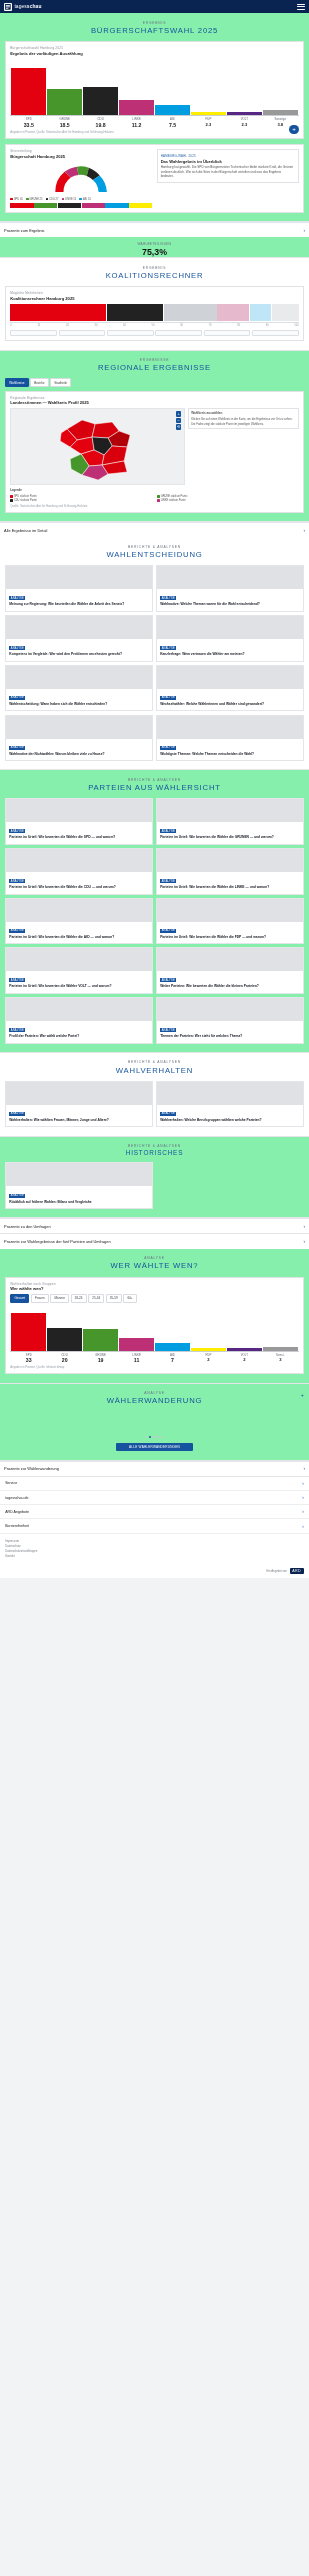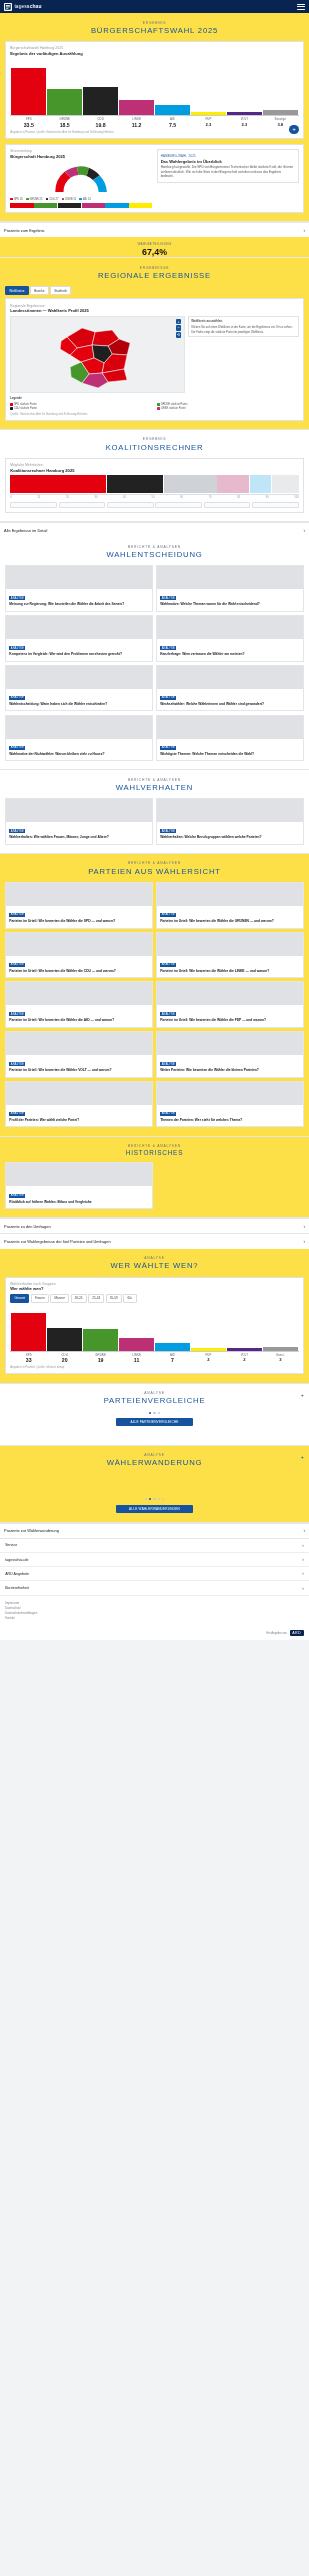--- a/index.html
+++ b/index.html
@@ -33,21 +33,21 @@
   .burger { width: 8.2px; display: flex; flex-direction: column; gap: 1.5px; }
   .burger i { display: block; height: 0.8px; background: #fff; border-radius: 0.5px; }
 
   
   .card {
     background: #fff;
     margin: 0;
     padding: 7.2px 5.2px 8.2px;
     border-bottom: 0.5px solid #e3e5e8;
   }
-  .card.grey { background: #fde047; }
+  .card.grey { background: #86efac; }
   .eyebrow {
     text-align: center;
     font-size: 3.3px;
     letter-spacing: 0.8px;
     color: #6b7280;
     text-transform: uppercase;
     margin-bottom: 1.5px;
   }
   .sect-title {
     text-align: center;
@@ -324,21 +324,59 @@
     </div>
   </div>
 
   <div class="linkrow">
     <span>Prozente zum Ergebnis</span>
     <span class="chev">›</span>
   </div>
 
   <div class="card grey turnout">
     <div class="turnout-label">WAHLBETEILIGUNG</div>
-    <div class="turnout-val">67,4%</div>
+    <div class="turnout-val">75,3%</div>
+  </div>
+
+  <div class="card">
+    <div class="eyebrow">ERGEBNIS</div>
+    <h2 class="sect-title">KOALITIONSRECHNER</h2>
+    <div class="panel">
+      <div class="panel-kicker">Mögliche Mehrheiten</div>
+      <div class="panel-title">Koalitionsrechner Hamburg 2025</div>
+      <div class="coal-bar">
+        <i style="width:33.5%;background:#e3000f"></i>
+        <i style="width:19.8%;background:#222222"></i>
+        <i style="width:18.5%;background:#cfd2d6"></i>
+        <i style="width:11.2%;background:#e7b9cd"></i>
+        <i style="width:7.5%;background:#bfe6f6"></i>
+        <i style="width:9.5%;background:#e9eaec"></i>
+      </div>
+      <div class="coal-scale">
+        <span>0</span>
+          <span>10</span>
+          <span>20</span>
+        <span>30</span>
+          <span>40</span>
+          <span>50</span>
+        <span>60</span>
+          <span>70</span>
+          <span>80</span>
+        <span>90</span>
+          <span>100</span>
+      </div>
+      <div class="coal-pills">
+        <span></span>
+        <span></span>
+        <span></span>
+        <span></span>
+        <span></span>
+        <span></span>
+      </div>
+    </div>
   </div>
 
   <div class="card grey">
     <div class="eyebrow">ERGEBNISSE</div>
     <h2 class="sect-title">REGIONALE ERGEBNISSE</h2>
 
     <div class="tabs">
       <div class="tab active">Wahlkreise</div>
       <div class="tab">Bezirke</div>
       <div class="tab">Stadtteile</div>
@@ -394,58 +432,20 @@
           </div>
         <div class="legend-item">
             <i class="legend-swatch" style="background:#be3075"></i>
             <span>LINKE stärkste Partei</span>
           </div>
       </div>
       <div class="chart-note">Quelle: Statistisches Amt für Hamburg und Schleswig-Holstein</div>
     </div>
   </div>
 
-  <div class="card">
-    <div class="eyebrow">ERGEBNIS</div>
-    <h2 class="sect-title">KOALITIONSRECHNER</h2>
-    <div class="panel">
-      <div class="panel-kicker">Mögliche Mehrheiten</div>
-      <div class="panel-title">Koalitionsrechner Hamburg 2025</div>
-      <div class="coal-bar">
-        <i style="width:33.5%;background:#e3000f"></i>
-        <i style="width:19.8%;background:#222222"></i>
-        <i style="width:18.5%;background:#cfd2d6"></i>
-        <i style="width:11.2%;background:#e7b9cd"></i>
-        <i style="width:7.5%;background:#bfe6f6"></i>
-        <i style="width:9.5%;background:#e9eaec"></i>
-      </div>
-      <div class="coal-scale">
-        <span>0</span>
-          <span>10</span>
-          <span>20</span>
-        <span>30</span>
-          <span>40</span>
-          <span>50</span>
-        <span>60</span>
-          <span>70</span>
-          <span>80</span>
-        <span>90</span>
-          <span>100</span>
-      </div>
-      <div class="coal-pills">
-        <span></span>
-        <span></span>
-        <span></span>
-        <span></span>
-        <span></span>
-        <span></span>
-      </div>
-    </div>
-  </div>
-
   <div class="linkrow">
     <span>Alle Ergebnisse im Detail</span>
     <span class="chev">›</span>
   </div>
 
 
   <div class="card">
     <div class="eyebrow">BERICHTE &amp; ANALYSEN</div>
     <h2 class="sect-title">WAHLENTSCHEIDUNG</h2>
     <div class="tgrid">
@@ -477,78 +477,78 @@
           <div class="thumb"></div>
           <div class="tbody"><span class="tkick">ANALYSE</span><div class="ttitle">Wahlmotive der Nichtwähler: Warum bleiben viele zu Hause?</div></div>
         </div>
       <div class="tcard">
           <div class="thumb"></div>
           <div class="tbody"><span class="tkick">ANALYSE</span><div class="ttitle">Wichtigste Themen: Welche Themen entscheiden die Wahl?</div></div>
         </div>
     </div>
   </div>
 
+  <div class="card grey">
+    <div class="eyebrow">BERICHTE &amp; ANALYSEN</div>
+    <h2 class="sect-title">PARTEIEN AUS WÄHLERSICHT</h2>
+    <div class="tgrid">
+      <div class="tcard">
+          <div class="thumb"></div>
+          <div class="tbody"><span class="tkick">ANALYSE</span><div class="ttitle">Parteien im Urteil: Wie bewerten die Wähler die SPD — und warum?</div></div>
+        </div>
+      <div class="tcard">
+          <div class="thumb"></div>
+          <div class="tbody"><span class="tkick">ANALYSE</span><div class="ttitle">Parteien im Urteil: Wie bewerten die Wähler die GRÜNEN — und warum?</div></div>
+        </div>
+      <div class="tcard">
+          <div class="thumb"></div>
+          <div class="tbody"><span class="tkick">ANALYSE</span><div class="ttitle">Parteien im Urteil: Wie bewerten die Wähler die CDU — und warum?</div></div>
+        </div>
+      <div class="tcard">
+          <div class="thumb"></div>
+          <div class="tbody"><span class="tkick">ANALYSE</span><div class="ttitle">Parteien im Urteil: Wie bewerten die Wähler die LINKE — und warum?</div></div>
+        </div>
+      <div class="tcard">
+          <div class="thumb"></div>
+          <div class="tbody"><span class="tkick">ANALYSE</span><div class="ttitle">Parteien im Urteil: Wie bewerten die Wähler die AfD — und warum?</div></div>
+        </div>
+      <div class="tcard">
+          <div class="thumb"></div>
+          <div class="tbody"><span class="tkick">ANALYSE</span><div class="ttitle">Parteien im Urteil: Wie bewerten die Wähler die FDP — und warum?</div></div>
+        </div>
+      <div class="tcard">
+          <div class="thumb"></div>
+          <div class="tbody"><span class="tkick">ANALYSE</span><div class="ttitle">Parteien im Urteil: Wie bewerten die Wähler VOLT — und warum?</div></div>
+        </div>
+      <div class="tcard">
+          <div class="thumb"></div>
+          <div class="tbody"><span class="tkick">ANALYSE</span><div class="ttitle">Weiter Parteien: Wie bewerten die Wähler die kleinen Parteien?</div></div>
+        </div>
+      <div class="tcard">
+          <div class="thumb"></div>
+          <div class="tbody"><span class="tkick">ANALYSE</span><div class="ttitle">Profil der Parteien: Wer wählt welche Partei?</div></div>
+        </div>
+      <div class="tcard">
+          <div class="thumb"></div>
+          <div class="tbody"><span class="tkick">ANALYSE</span><div class="ttitle">Themen der Parteien: Wer steht für welches Thema?</div></div>
+        </div>
+    </div>
+  </div>
+
   <div class="card">
     <div class="eyebrow">BERICHTE &amp; ANALYSEN</div>
     <h2 class="sect-title">WAHLVERHALTEN</h2>
     <div class="tgrid">
       <div class="tcard">
           <div class="thumb"></div>
           <div class="tbody"><span class="tkick">ANALYSE</span><div class="ttitle">Wahlverhalten: Wie wählten Frauen, Männer, Junge und Ältere?</div></div>
         </div>
       <div class="tcard">
           <div class="thumb"></div>
           <div class="tbody"><span class="tkick">ANALYSE</span><div class="ttitle">Wahlverhalten: Welche Berufsgruppen wählten welche Parteien?</div></div>
-        </div>
-    </div>
-  </div>
-
-  <div class="card grey">
-    <div class="eyebrow">BERICHTE &amp; ANALYSEN</div>
-    <h2 class="sect-title">PARTEIEN AUS WÄHLERSICHT</h2>
-    <div class="tgrid">
-      <div class="tcard">
-          <div class="thumb"></div>
-          <div class="tbody"><span class="tkick">ANALYSE</span><div class="ttitle">Parteien im Urteil: Wie bewerten die Wähler die SPD — und warum?</div></div>
-        </div>
-      <div class="tcard">
-          <div class="thumb"></div>
-          <div class="tbody"><span class="tkick">ANALYSE</span><div class="ttitle">Parteien im Urteil: Wie bewerten die Wähler die GRÜNEN — und warum?</div></div>
-        </div>
-      <div class="tcard">
-          <div class="thumb"></div>
-          <div class="tbody"><span class="tkick">ANALYSE</span><div class="ttitle">Parteien im Urteil: Wie bewerten die Wähler die CDU — und warum?</div></div>
-        </div>
-      <div class="tcard">
-          <div class="thumb"></div>
-          <div class="tbody"><span class="tkick">ANALYSE</span><div class="ttitle">Parteien im Urteil: Wie bewerten die Wähler die LINKE — und warum?</div></div>
-        </div>
-      <div class="tcard">
-          <div class="thumb"></div>
-          <div class="tbody"><span class="tkick">ANALYSE</span><div class="ttitle">Parteien im Urteil: Wie bewerten die Wähler die AfD — und warum?</div></div>
-        </div>
-      <div class="tcard">
-          <div class="thumb"></div>
-          <div class="tbody"><span class="tkick">ANALYSE</span><div class="ttitle">Parteien im Urteil: Wie bewerten die Wähler die FDP — und warum?</div></div>
-        </div>
-      <div class="tcard">
-          <div class="thumb"></div>
-          <div class="tbody"><span class="tkick">ANALYSE</span><div class="ttitle">Parteien im Urteil: Wie bewerten die Wähler VOLT — und warum?</div></div>
-        </div>
-      <div class="tcard">
-          <div class="thumb"></div>
-          <div class="tbody"><span class="tkick">ANALYSE</span><div class="ttitle">Weiter Parteien: Wie bewerten die Wähler die kleinen Parteien?</div></div>
-        </div>
-      <div class="tcard">
-          <div class="thumb"></div>
-          <div class="tbody"><span class="tkick">ANALYSE</span><div class="ttitle">Profil der Parteien: Wer wählt welche Partei?</div></div>
-        </div>
-      <div class="tcard">
-          <div class="thumb"></div>
-          <div class="tbody"><span class="tkick">ANALYSE</span><div class="ttitle">Themen der Parteien: Wer steht für welches Thema?</div></div>
         </div>
     </div>
   </div>
 
   <div class="card grey">
     <div class="eyebrow">BERICHTE &amp; ANALYSEN</div>
     <h2 class="sect-title sm">HISTORISCHES</h2>
     <div class="tgrid">
       <div class="tcard">
           <div class="thumb"></div>
@@ -637,31 +637,20 @@
           </div>
         <div class="axis-cell">
             <div class="axis-name">Sonst.</div>
             <div class="axis-val sm">3</div>
           </div>
       </div>
       <div class="chart-note">Angaben in Prozent, Quelle: infratest dimap</div>
     </div>
   </div>
 
-  <div class="card" style="position:relative;min-height:62px">
-    <div class="eyebrow">ANALYSE</div>
-    <h2 class="sect-title">PARTEIENVERGLEICHE</h2>
-    <div class="plus-sq">+</div>
-    <div class="dots">
-      <i class="on"></i>
-      <i></i>
-      <i></i>
-    </div>
-    <div class="btn-primary">ALLE PARTEIENVERGLEICHE</div>
-  </div>
 
   <div class="card grey" style="position:relative;min-height:77px">
     <div class="eyebrow">ANALYSE</div>
     <h2 class="sect-title">WÄHLERWANDERUNG</h2>
     <div class="plus-sq">+</div>
     <div class="dots" style="margin-top:31px">
       <i></i>
       <i class="on"></i>
       <i></i>
       <i></i>

